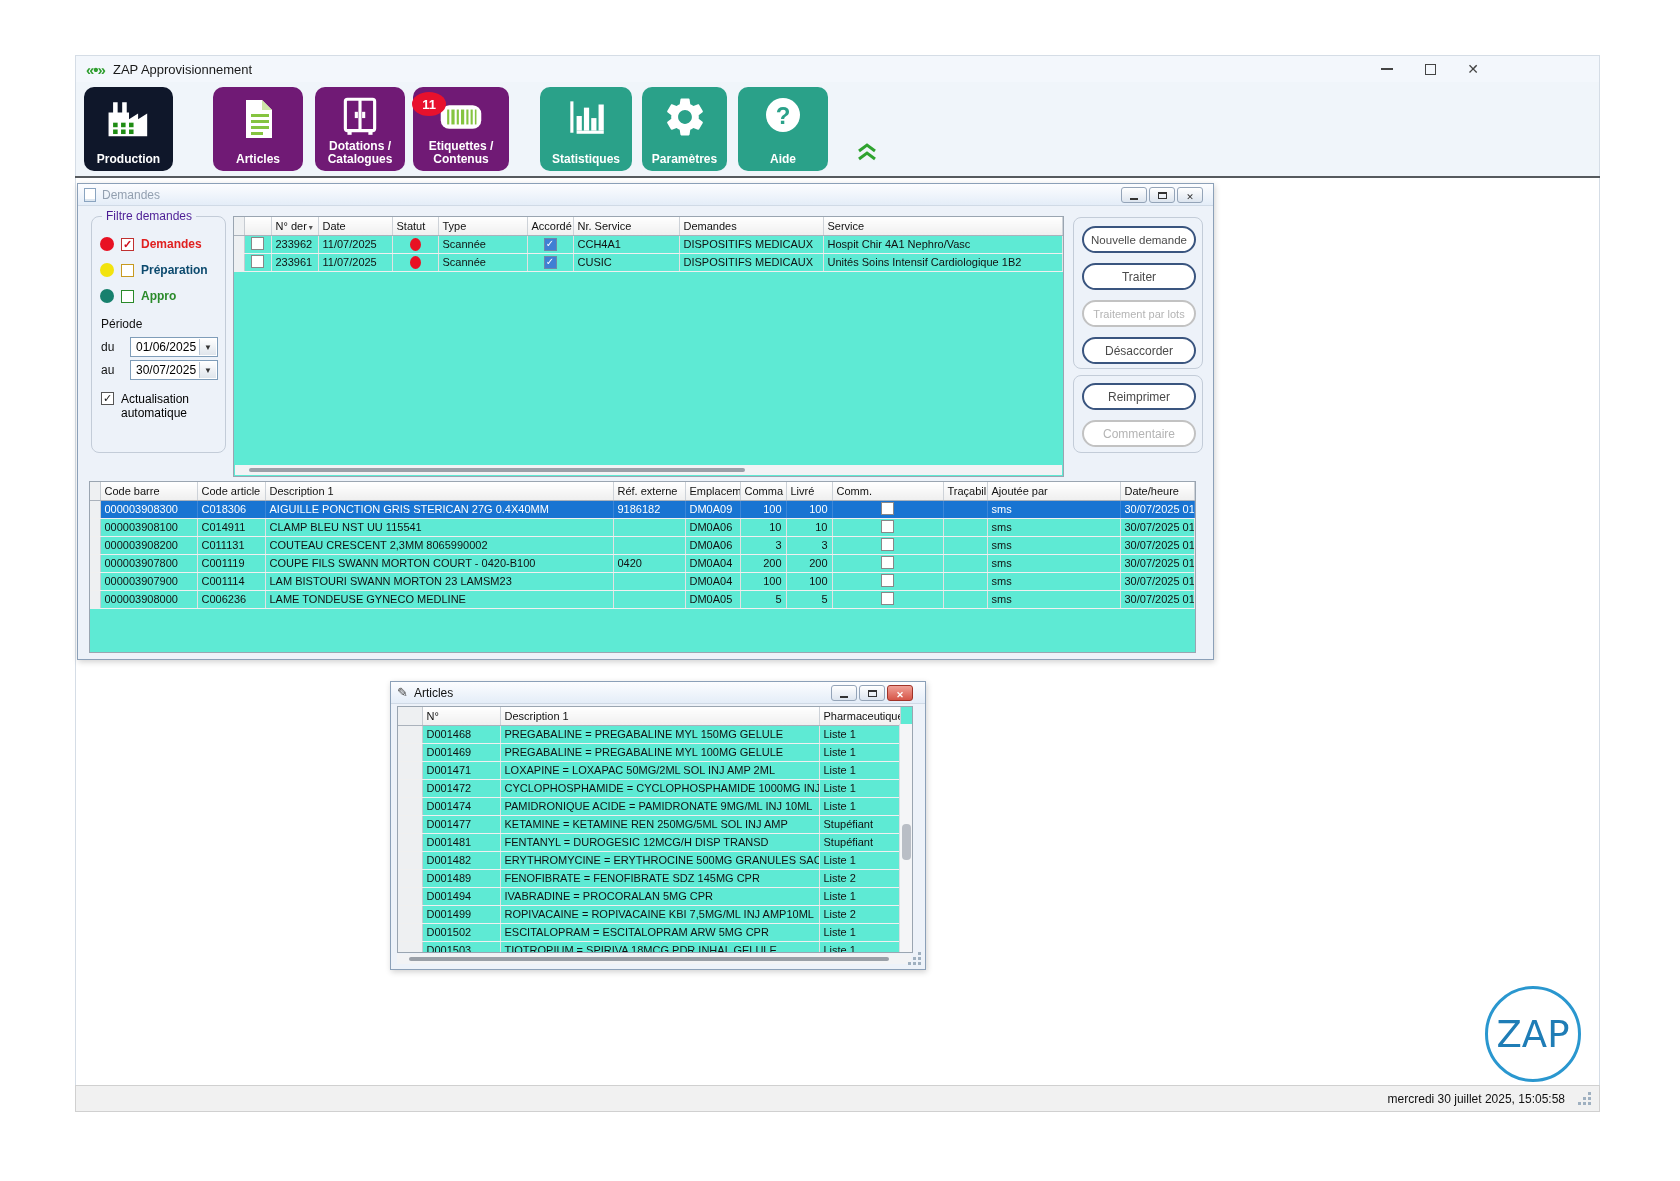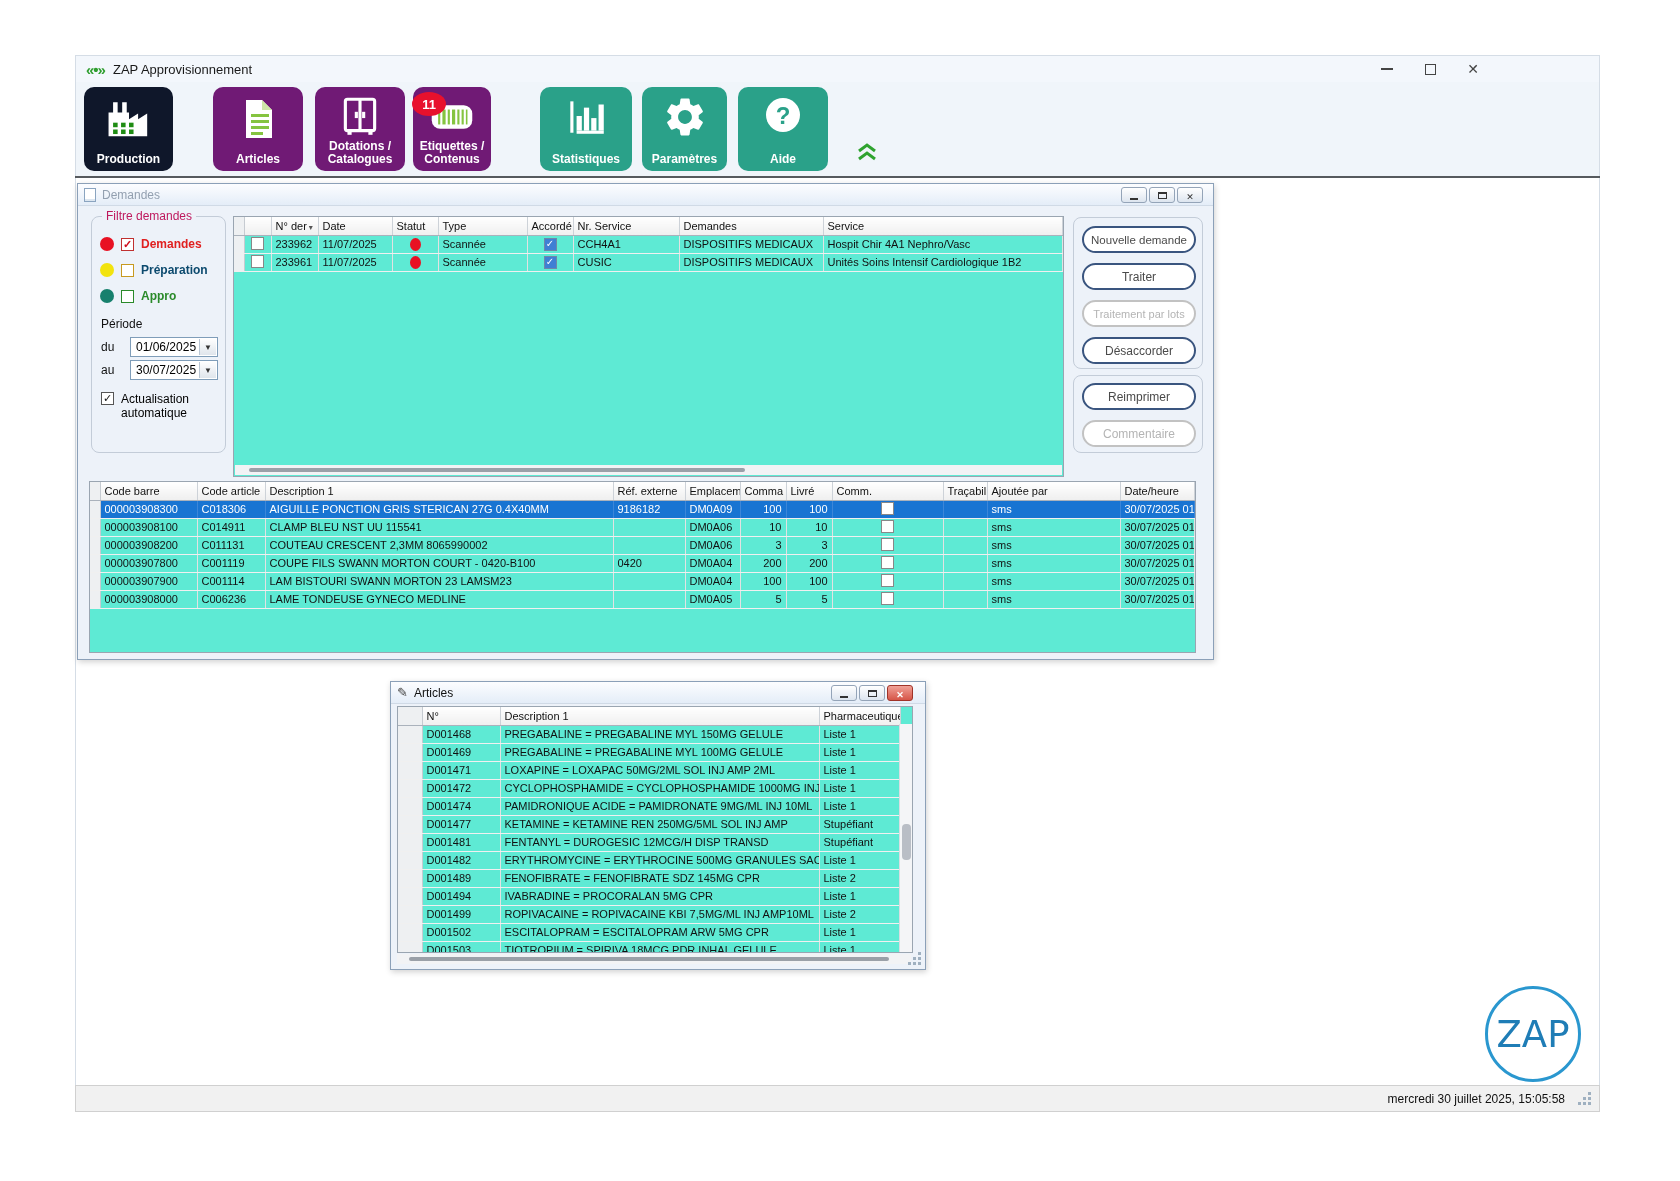--- a/index.html
+++ b/index.html
@@ -35,21 +35,21 @@
 .wctl.red{background:linear-gradient(#f0a197,#d65548);border-color:#a03328}
 .gl-min{width:8px;height:2px;background:#333;margin-top:7px}
 .gl-max{width:9px;height:7px;border:1px solid #333;border-top-width:2px}
 .gl-x::before{content:"✕";font-size:9px;color:#333}
 .wctl.red .gl-x::before{color:#fff;font-weight:bold}
 .docicon{width:12px;height:14px;background:#fff;border:1px solid #8aa4c0;box-shadow:inset 0 -2px 0 #dce6f0}
 .pencil{font-size:13px;color:#444}
 
 
 .gbox{position:absolute;border:1px solid #c3ccd8;border-radius:8px}
-.glabel{position:absolute;top:-8px;left:10px;background:#edf2f9;padding:0 4px;font-size:12px;color:#be185d;white-space:nowrap}
+.glabel{position:absolute;top:-8px;left:10px;background:#edf2f9;padding:0 4px;font-size:12px;color:#4c1d95;white-space:nowrap}
 .fopt{position:absolute;display:flex;align-items:center;gap:7px;font-size:12px;font-weight:bold}
 .dot{width:14px;height:14px;border-radius:50%;flex:0 0 auto}
 .cb{width:13px;height:13px;background:#fff;border:1px solid #888;display:inline-flex;align-items:center;justify-content:center;font-size:11px;line-height:1;flex:0 0 auto;cursor:pointer}
 .cb.red{border-color:#c03030}.cb.red.ck::before{content:"✓";color:#d01020}
 .cb.yellow{border-color:#c89a20}
 .cb.green{border-color:#2a8a2a}
 .cb.plain{border-color:#555}.cb.plain.ck::before{content:"✓";color:#111}
 .cb.bluefill{background:#3f7fd4;border-color:#6f87a8}.cb.bluefill::before{content:"✓";color:#fff;font-size:10px}
 .combo{position:absolute;height:20px;background:#fff;border:1px solid #7f9db9;font-size:12px;display:flex;align-items:center;padding-left:5px;cursor:pointer}
 .combo .arrow{position:absolute;right:1px;top:1px;bottom:1px;width:17px;background:linear-gradient(#fefefe,#dfe5ec);border-left:1px solid #b9c6d4;display:flex;align-items:center;justify-content:center;font-size:8px;color:#333}
@@ -142,21 +142,21 @@
           <rect x="17" y="17" width="3" height="6" fill="#fff"></rect>
           <rect x="24" y="17" width="3" height="6" fill="#fff"></rect>
           <rect x="10" y="35" width="4" height="4" fill="#fff"></rect>
           <rect x="30" y="35" width="4" height="4" fill="#fff"></rect>
         </svg>
     </span>
     <span>Dotations /</span>
     <span>Catalogues</span>
   </div>
 
-  <div class="tbtn g-light" style="left:413px;width:78px">
+  <div class="tbtn g-light" style="left:413px;width:96px">
     <span class="ic" style="top:14px">
       <svg width="48" height="32" viewBox="0 0 44 30">
           <rect x="3" y="4" width="38" height="22" rx="8" fill="#fff"></rect>
           <g fill="#85c440">
             <rect x="9" y="8" width="2" height="14"></rect>
             <rect x="13" y="8" width="3" height="14"></rect>
             <rect x="18" y="8" width="2" height="14"></rect>
             <rect x="22" y="8" width="3" height="14"></rect>
             <rect x="27" y="8" width="2" height="14"></rect>
             <rect x="31" y="8" width="2" height="14"></rect>

